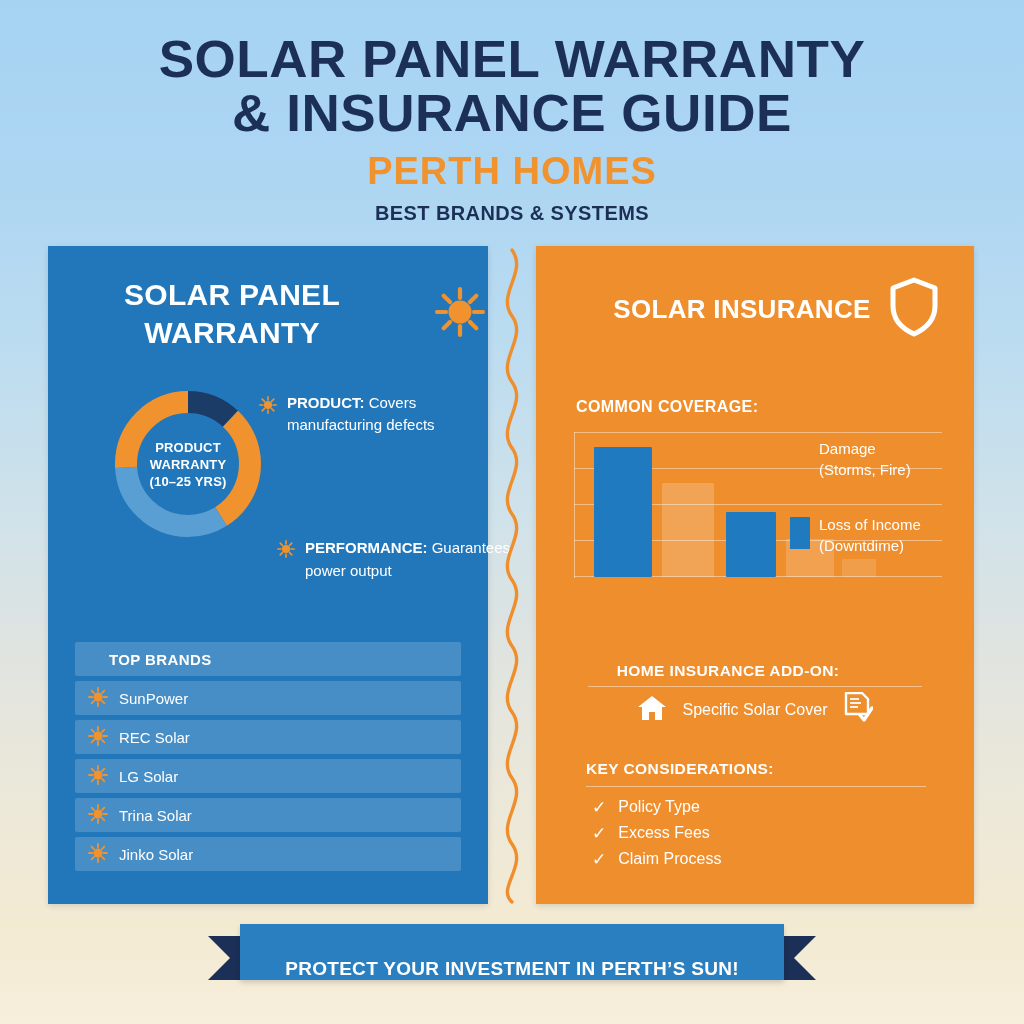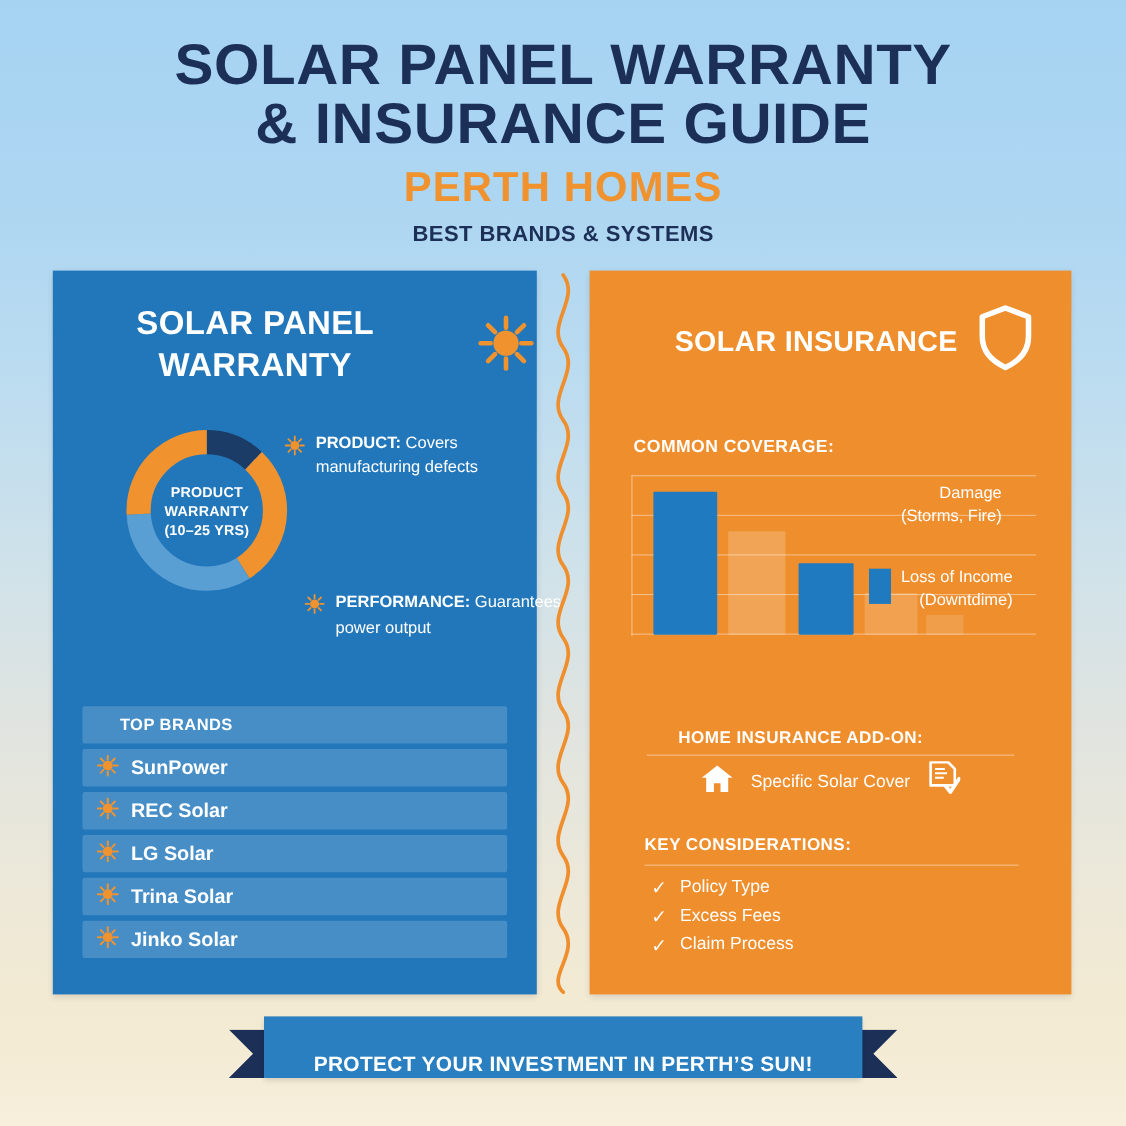--- a/index.html
+++ b/index.html
@@ -76,38 +76,38 @@
     display:flex; align-items:center; padding-left:34px; margin-bottom:5px;
   }
   .brand-header span {
     color:#ffffff; font-weight:bold; font-size:15px; letter-spacing:0.4px;
     text-transform:uppercase;
   }
   .brand-row {
     background:rgba(255,255,255,0.17); height:34px; border-radius:2px;
     display:flex; align-items:center; padding-left:12px; gap:10px; margin-bottom:5px;
   }
-  .brand-row span { color:#ffffff; font-weight:bold; font-size:18px; }
+  .brand-row span { color:#ffffff; font-weight:normal; font-size:15px; }
 
   
   .cc-title {
     position:absolute; left:40px; top:152px;
     color:#ffffff; font-weight:bold; font-size:16px; letter-spacing:0.4px;
     text-transform:uppercase;
   }
   .chart { position:absolute; left:38px; top:186px; width:368px; height:146px; }
   .chart-grid { position:absolute; inset:0; }
   .gridline { position:absolute; left:0; width:100%; height:1px;
     background:rgba(255,255,255,0.42); }
   .chart-axis-left { position:absolute; left:0; top:0; width:1px; height:100%;
     background:rgba(255,255,255,0.42); }
   .bars { position:absolute; left:10px; bottom:1px; width:340px; height:145px; }
   .bar { position:absolute; bottom:0; border-radius:1px; }
   .legend { position:absolute; left:216px; top:6px; width:160px; }
-  .legend-item { display:flex; align-items:flex-start; gap:9px;text-align:right; }
+  .legend-item { display:flex; align-items:flex-start; gap:9px; }
   .legend-swatch { width:20px; height:32px; flex:0 0 20px; margin-top:3px; }
   .legend-swatch.blank { background:transparent; }
   .legend-text { color:#ffffff; font-size:15px; line-height:21px; }
 
   
   .addon-title {
     position:absolute; left:0; top:416px; width:384px; text-align:center;
     color:#ffffff; font-weight:bold; font-size:15.5px; letter-spacing:0.4px;
     text-transform:uppercase;
   }

